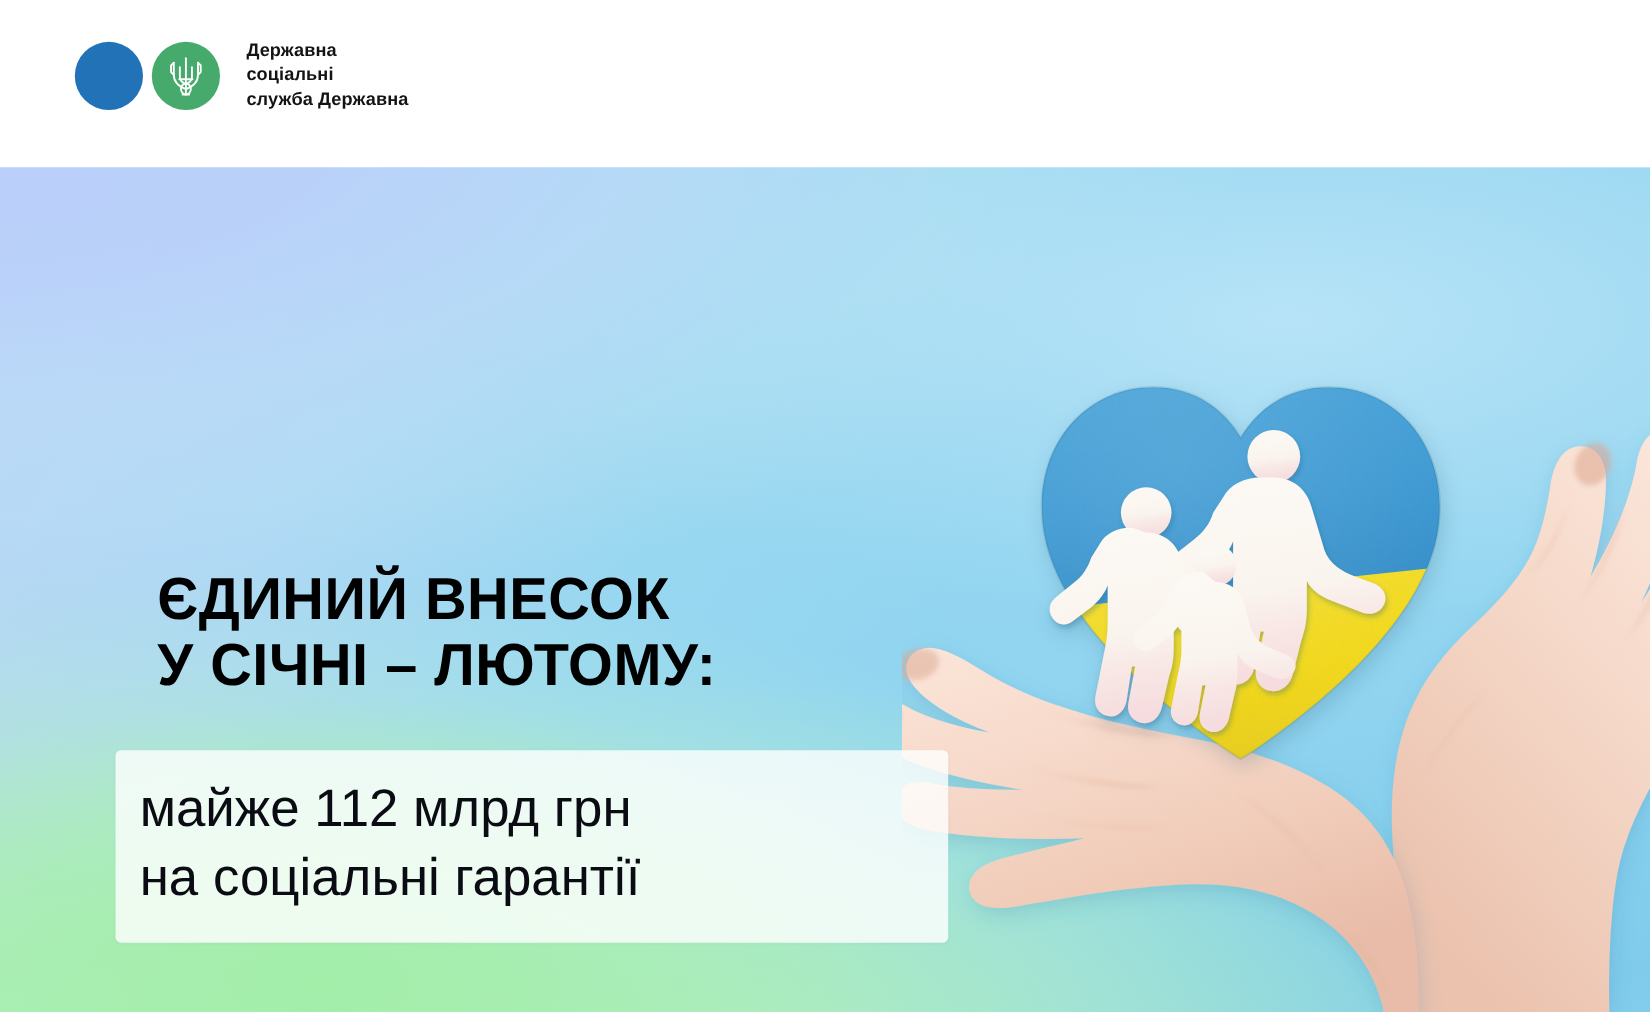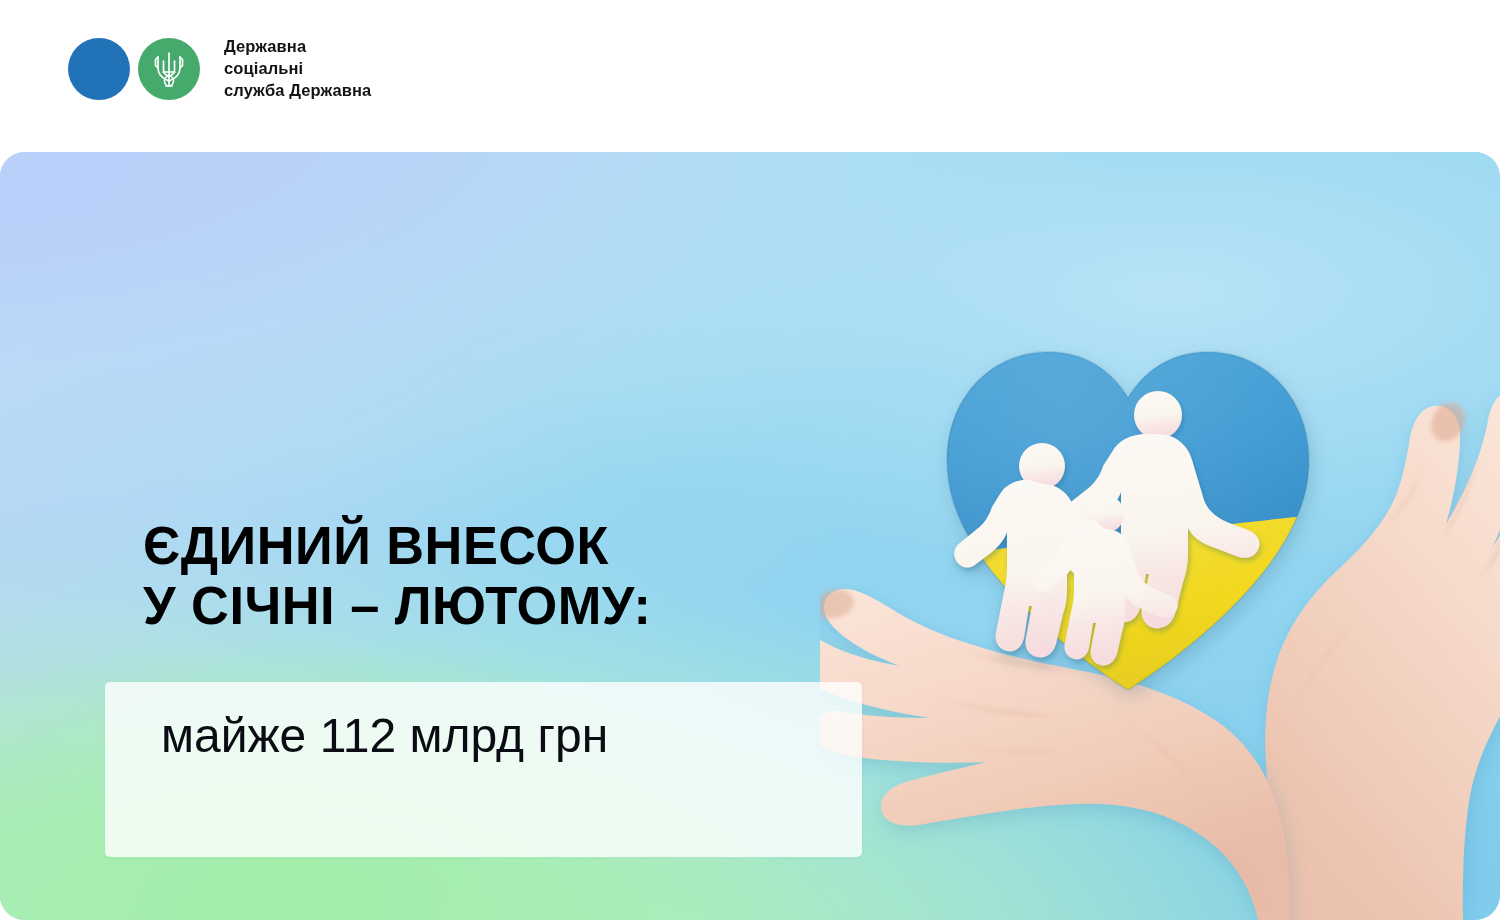--- a/index.html
+++ b/index.html
@@ -55,21 +55,20 @@
     letter-spacing:0.1px;
     white-space:nowrap;
   }
 
   
   .stage {
     position:absolute;
     left:0; top:152px;
     width:1500px; height:768px;
     overflow:hidden;
-    border-radius:25px;
   }
   
   .bg-base {
     position:absolute; inset:0;
     background:#8FD4F0;
   }
   
   .bg-photo-light {
     position:absolute; inset:0;
     background:
@@ -129,21 +128,21 @@
     position:absolute;
     left:105px; top:530px;
     width:757px; height:175px;
     background:rgba(255,255,255,0.80);
     border-radius:5px;
     z-index:30;
     box-shadow:0 1px 3px rgba(80,120,150,0.06);
   }
   .subtitle-text {
     position:absolute;
-    left:56px; top:22px;
+    left:22px; top:22px;
     color:#0B0B14;
     font-size:48px;
     line-height:1.32;
     letter-spacing:0px;
     white-space:nowrap;
     font-weight:normal;
   }
   .subtitle-text .st-line { display:block; }
 </style>
 </head>
@@ -430,20 +429,21 @@
     </div>
 
     <div class="headline">
       <span class="hl-line">ЄДИНИЙ ВНЕСОК</span>
       <span class="hl-line">У СІЧНІ – ЛЮТОМУ:</span>
     </div>
 
     <div class="subtitle-panel">
       <div class="subtitle-text">
         <span class="st-line">майже 112 млрд грн</span>
+        <span class="st-line">на соціальні гарантії</span>
       </div>
     </div>
   </div>
 
   <div class="header-band">
     <div class="logo-lockup">
       <div class="logo-marks">
         <span class="logo-circle blue"></span>
         <span class="logo-circle green"></span>
         <span class="trident-wrap">

